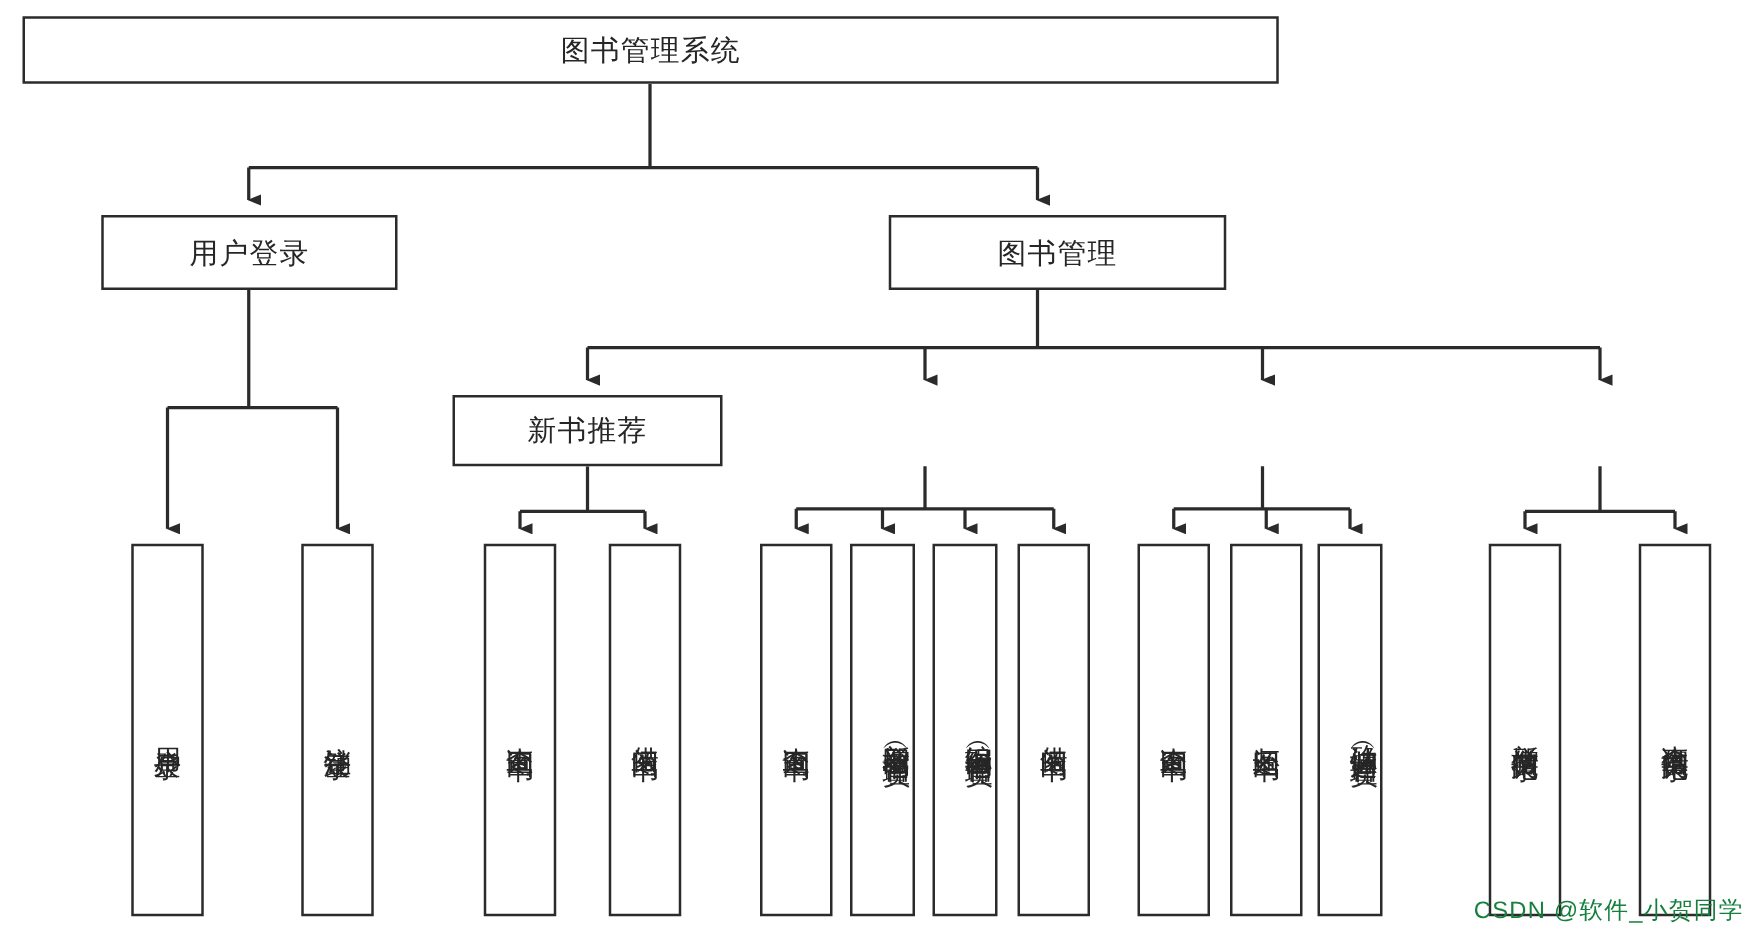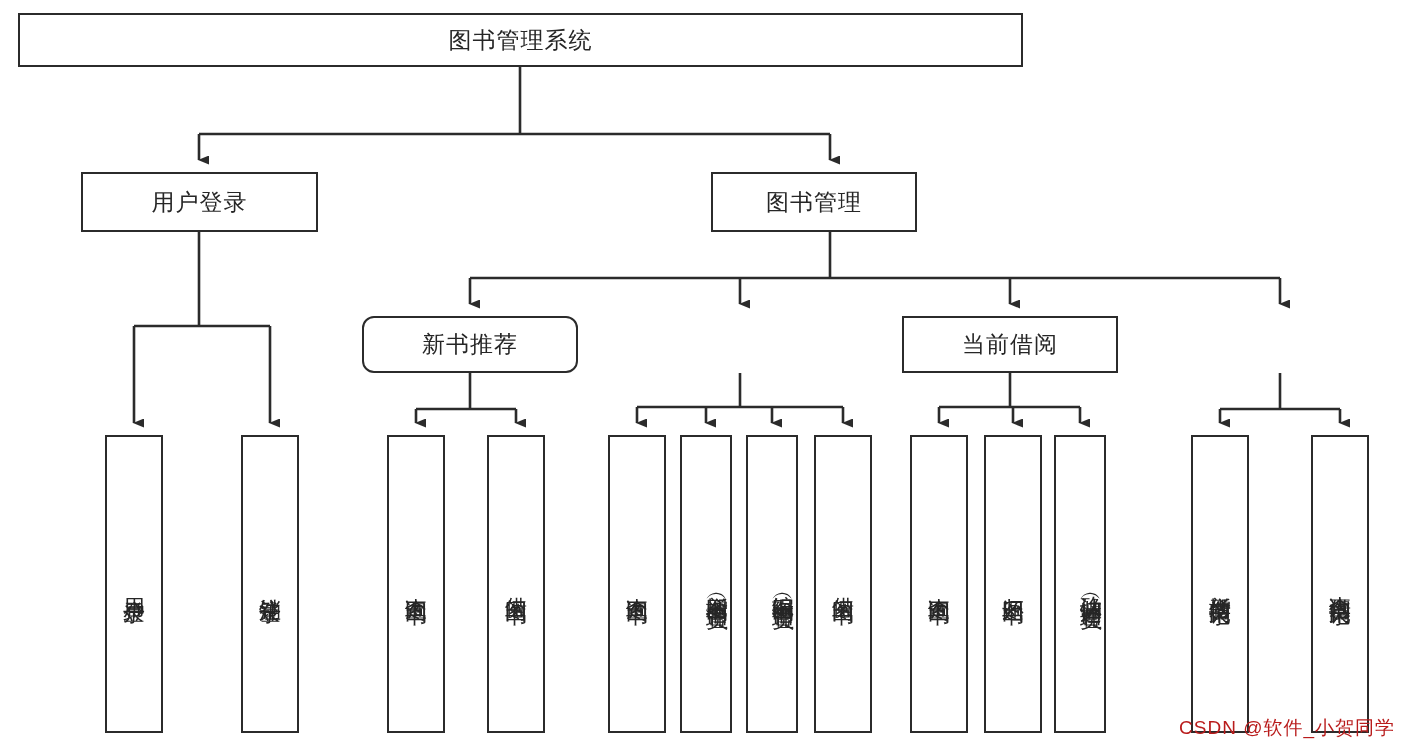--- a/index.html
+++ b/index.html
@@ -11,21 +11,21 @@
   .node{position:absolute;box-sizing:border-box;background:#ffffff;
         border:2.5px solid #2b2b2b;display:flex;align-items:center;
         justify-content:center;color:#262626;}
   .node.h{font-size:23px;letter-spacing:1px;}
   .node.leaf{font-size:22px;letter-spacing:2px;writing-mode:vertical-rl;
              text-orientation:upright;line-height:1.18;}
   .node.leaf .vtxt{writing-mode:vertical-rl;text-orientation:upright;
                    white-space:nowrap;}
   .node.leaf.top{align-items:flex-start;padding-top:6px;}
   .watermark{position:absolute;right:10px;bottom:6px;font-size:19px;
-             color:#b91c1c;letter-spacing:1px;white-space:nowrap;}
+             color:#15803d;letter-spacing:1px;white-space:nowrap;}
 </style>
 </head>
 <body>
 
 <div id="stage">
 
   <svg class="wires" viewBox="0 0 1405 747" xmlns="http://www.w3.org/2000/svg">
     <defs>
       <marker id="arw" markerWidth="9" markerHeight="11" refX="4.5" refY="10" orient="auto" markerUnits="userSpaceOnUse">
         <path d="M0,0 L9,0 L4.5,11 Z" fill="#2b2b2b"></path>
@@ -71,24 +71,23 @@
       <path d="M1280,373 L1280,409"></path>
       <path d="M1220,409 L1340,409"></path>
       <path d="M1220,409 L1220,423" marker-end="url(#arw)"></path>
       <path d="M1340,409 L1340,423" marker-end="url(#arw)"></path>
     </g>
   </svg>
 
   <div class="node h" id="node-root" style="left: 18px; top: 13px; width: 1005px; height: 54px;">图书管理系统</div>
 
   <div class="node h" id="node-l2-0" style="left: 81px; top: 172px; width: 237px; height: 60px;">用户登录</div>
-  <div class="node h" id="node-l2-1" style="left: 711px; top: 172px; width: 206px; height: 60px;">图书管理</div>
+  <div class="node h" id="node-l2-1" style="left: 711px; top: 172px; width: 270px; height: 60px;">图书管理</div>
 
-  <div class="node h" id="node-l3-0" style="left: 362px; top: 316px; width: 216px; height: 57px; border-radius: 12px;">新书推荐</div>
-  <div class="node h" id="node-l3-2" style="left: 902px; top: 316px; width: 216px; height: 57px;">当前借阅</div>
+  <div class="node h" id="node-l3-0" style="left: 362px; top: 316px; width: 216px; height: 57px;">新书推荐</div>
 
   <div id="leaf-layer">
       <div class="node leaf" style="left: 105px; top: 435px; width: 58px; height: 298px;">
         <span class="vtxt">用户登录</span>
       </div>
       <div class="node leaf" style="left: 241px; top: 435px; width: 58px; height: 298px;">
         <span class="vtxt">注销登录</span>
       </div>
       <div class="node leaf" style="left: 387px; top: 435px; width: 58px; height: 298px;">
         <span class="vtxt">查询图书</span>

